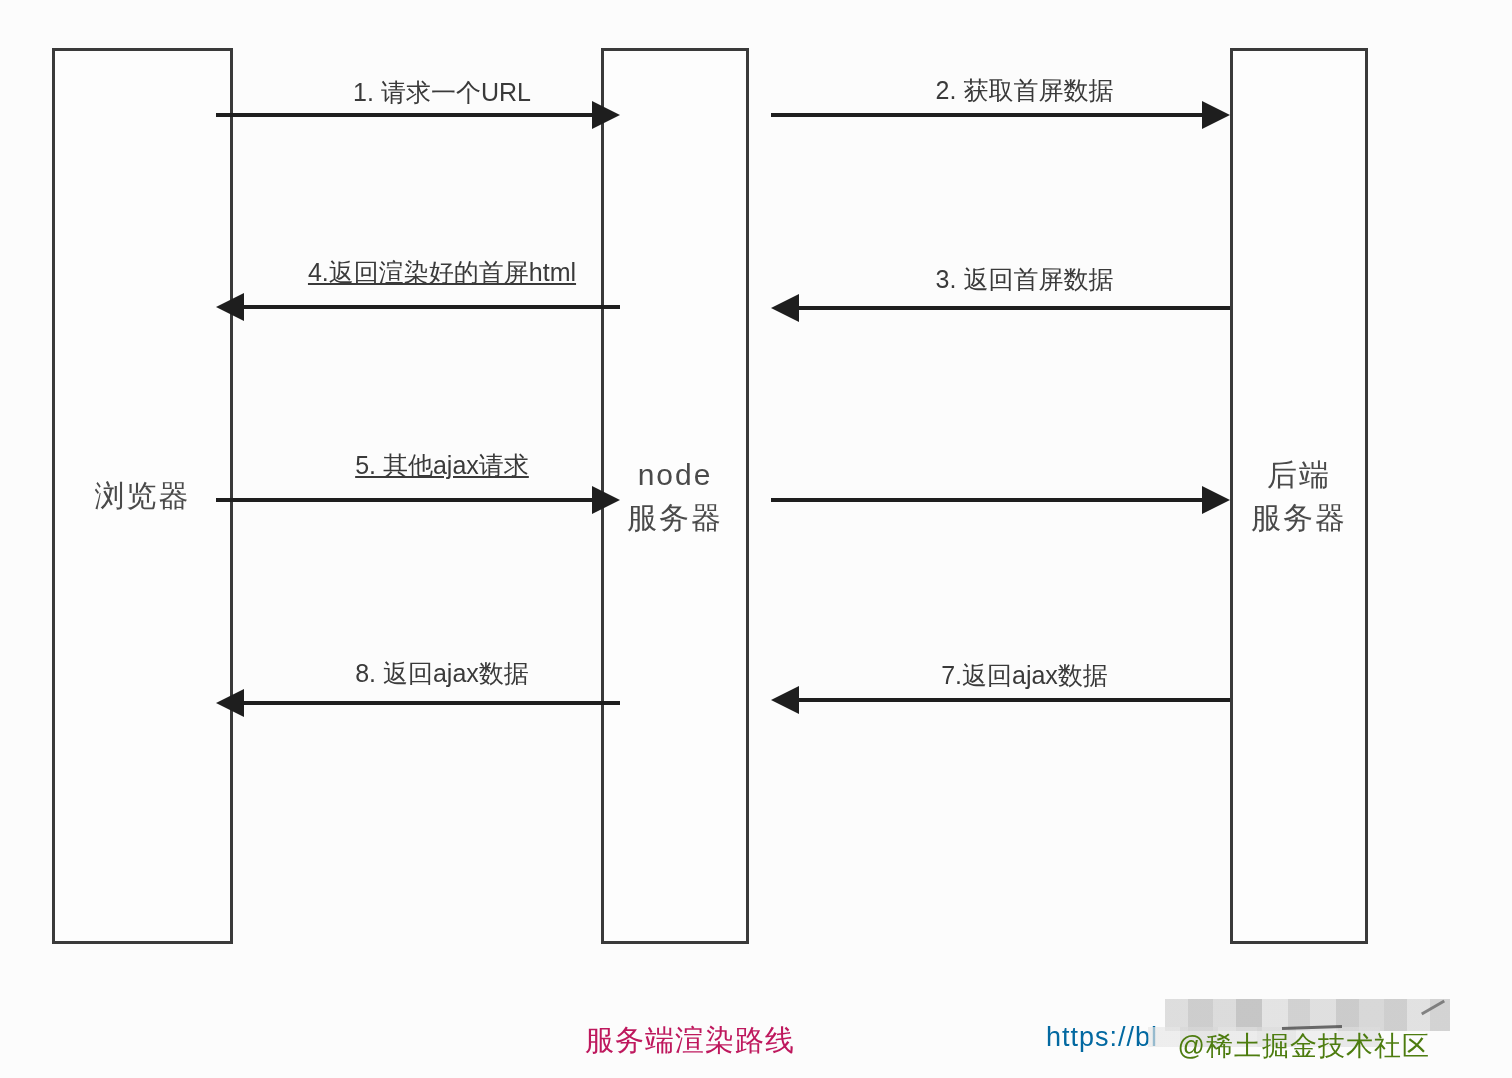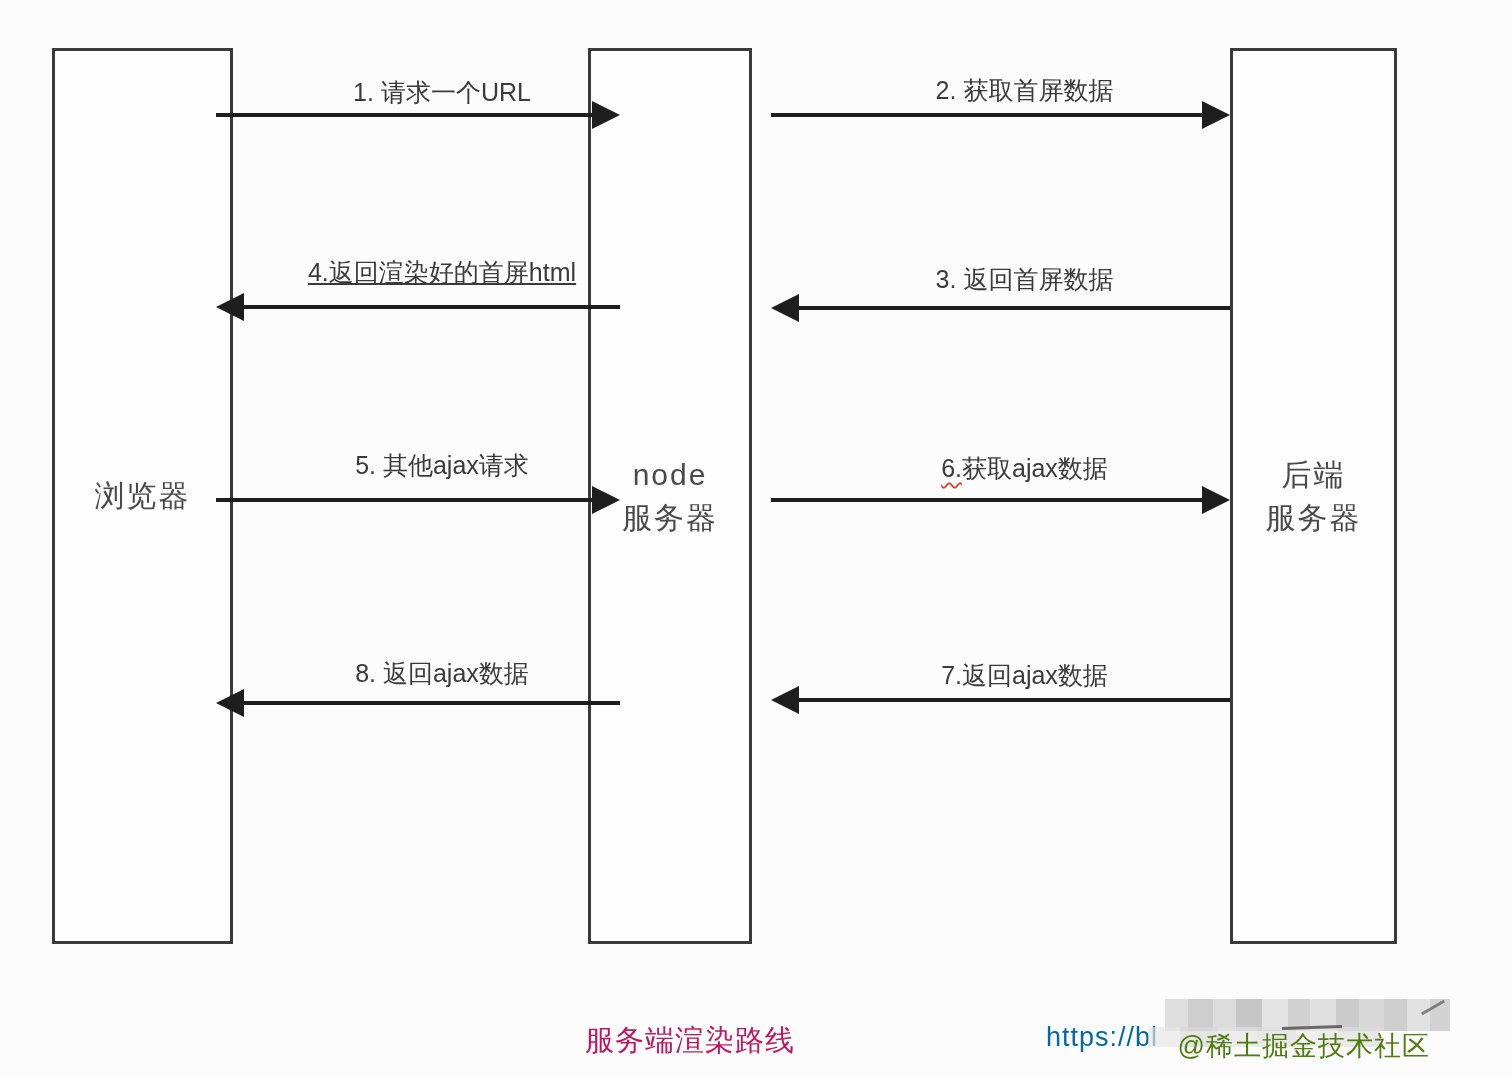--- a/index.html
+++ b/index.html
@@ -16,22 +16,22 @@
   
   .box {
     position:absolute;
     top:48px; height:896px;
     border:3px solid #3a3a3a;
     background:#fdfdfd;
     display:flex; align-items:center; justify-content:center;
     box-sizing:border-box;
   }
   .box-browser { left:52px;  width:181px; }
-  .box-node    { left:588px; width:164px; }
-  .box-backend { left:1230px;width:167px; }
+  .box-node    { left:601px; width:148px; }
+  .box-backend { left:1230px;width:138px; }
   .box-label {
     font-size:30px; color:#4a4a4a; letter-spacing:2px;
     text-align:center; line-height:1.45;
   }
   
   .arrow {
     position:absolute; height:28px;
   }
   .gap1 { left:216px; width:404px; }
   .gap2 { left:771px; width:459px; }
@@ -52,21 +52,21 @@
   .a5 { top:486px; } .a6 { top:486px; }
   .a7 { top:686px; } .a8 { top:689px; }
   
   .arrow-label {
     position:absolute;
     font-size:25px; color:#3a3a3a;
     text-align:center; white-space:nowrap;padding-left:24px;
   }
   .l1 { top:76px; }  .l2 { top:74px; }
   .l3 { top:263px; } .l4 { top:256px;text-decoration:underline; }
-  .l5 { top:449px; } .l6 { top:452px; }
+  .l5 { top:449px;text-decoration:underline; } .l6 { top:452px; }
   .l7 { top:659px; } .l8 { top:657px; }
   .num-underline {
     text-decoration: underline wavy #d8453a 2px;
     text-underline-offset:5px;
   }
   
   .caption {
     position:absolute; left:440px; width:500px; top:1021px;
     text-align:center; font-size:29px; color:#be185d; letter-spacing:1px;
   }
@@ -149,23 +149,20 @@
     <div class="arrow-line"></div>
     <div class="arrow-head"></div>
   </div>
 
   <div class="arrow-label gap1 l5">5. 其他ajax请求</div>
   <div class="arrow gap1 a5 dir-right">
     <div class="arrow-line"></div>
     <div class="arrow-head"></div>
   </div>
 
-  <div class="arrow-label gap2 l6">
-    <span class="num-underline">6.</span><span>获取ajax数据</span>
-  </div>
   <div class="arrow gap2 a6 dir-right">
     <div class="arrow-line"></div>
     <div class="arrow-head"></div>
   </div>
 
   <div class="arrow-label gap2 l7">7.返回ajax数据</div>
   <div class="arrow gap2 a7 dir-left">
     <div class="arrow-line"></div>
     <div class="arrow-head"></div>
   </div>

